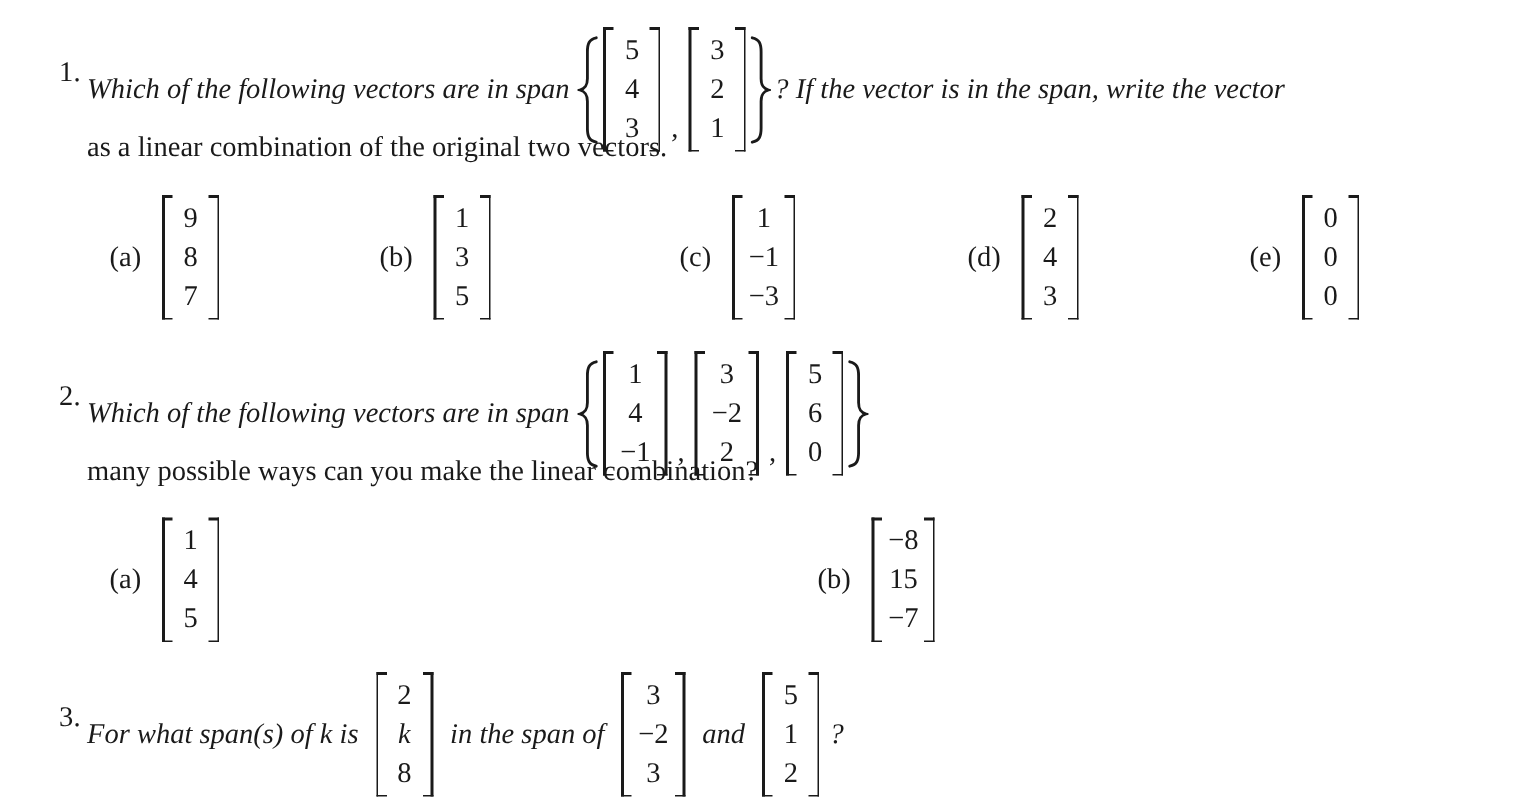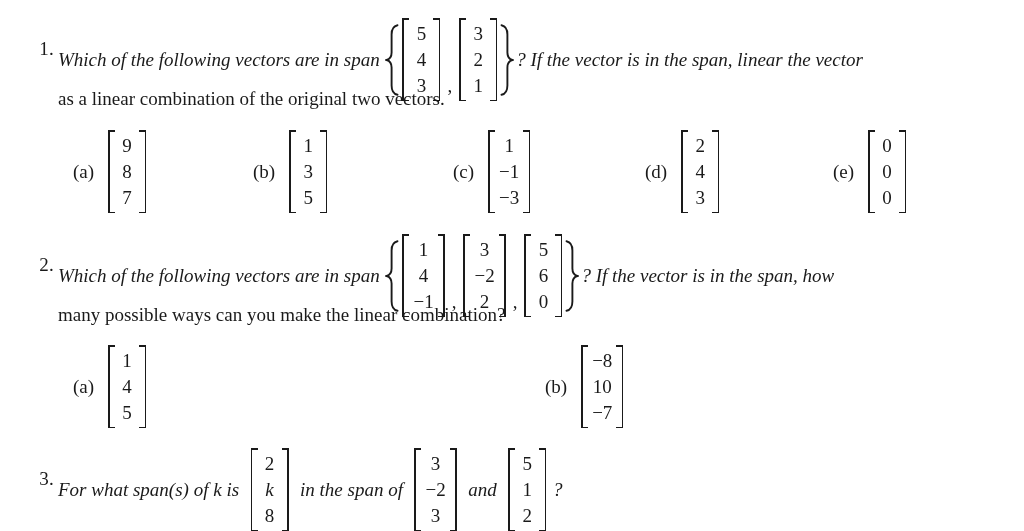--- a/index.html
+++ b/index.html
@@ -183,21 +183,21 @@
               <span class="spine"></span>
             </span>
         </span>
 
         <span class="brace">
           <svg width="14" height="72" viewBox="0 0 14 72" aria-hidden="true">
             <path d="M1.5 1.2 C6.4 2.2 7.4 5.4 7.4 10.5 L7.4 28.5 C7.4 33.0 8.8 35.0 12.4 36 C8.8 37.0 7.4 39.0 7.4 43.5 L7.4 61.5 C7.4 66.6 6.4 69.8 1.5 70.8" fill="none" stroke="#1a1a1a" stroke-width="1.9" stroke-linecap="round"></path>
           </svg>
         </span>
 
-        <span class="txt after-brace">? If the vector is in the span, linear the vector</span>
+        <span class="txt after-brace">? If the vector is in the span, write the vector</span>
       </div>
     </div>
 
     <div class="contline" style="top:70px;">as a linear combination of the original two vectors.</div>
   </div>
 
   <div class="choices" style="top:0;">
 
     <div class="choice" style="left:73px; top:130px;">
       <span class="choice-label">(a)</span>
@@ -344,21 +344,20 @@
               <span class="spine"></span>
             </span>
         </span>
 
         <span class="brace">
           <svg width="14" height="72" viewBox="0 0 14 72" aria-hidden="true">
             <path d="M1.5 1.2 C6.4 2.2 7.4 5.4 7.4 10.5 L7.4 28.5 C7.4 33.0 8.8 35.0 12.4 36 C8.8 37.0 7.4 39.0 7.4 43.5 L7.4 61.5 C7.4 66.6 6.4 69.8 1.5 70.8" fill="none" stroke="#1a1a1a" stroke-width="1.9" stroke-linecap="round"></path>
           </svg>
         </span>
 
-        <span class="txt after-brace">? If the vector is in the span, how</span>
       </div>
     </div>
 
     <div class="contline" style="top:70px;">many possible ways can you make the linear combination?</div>
   </div>
 
   <div class="choices" style="top:0;">
 
     <div class="choice" style="left:73px; top:345px;">
       <span class="choice-label">(a)</span>
@@ -378,21 +377,21 @@
     </div>
 
     <div class="choice" style="left:545px; top:345px;">
       <span class="choice-label">(b)</span>
       <span class="vec">
         <span class="brk l">
             <span class="spine"></span>
           </span>
         <span class="vcells">
           <span class="vcell">−8</span>
-          <span class="vcell">10</span>
+          <span class="vcell">15</span>
           <span class="vcell">−7</span>
         </span>
         <span class="brk r">
             <span class="spine"></span>
           </span>
       </span>
     </div>
   </div>
 
   <div class="problem" style="top:448px;">

